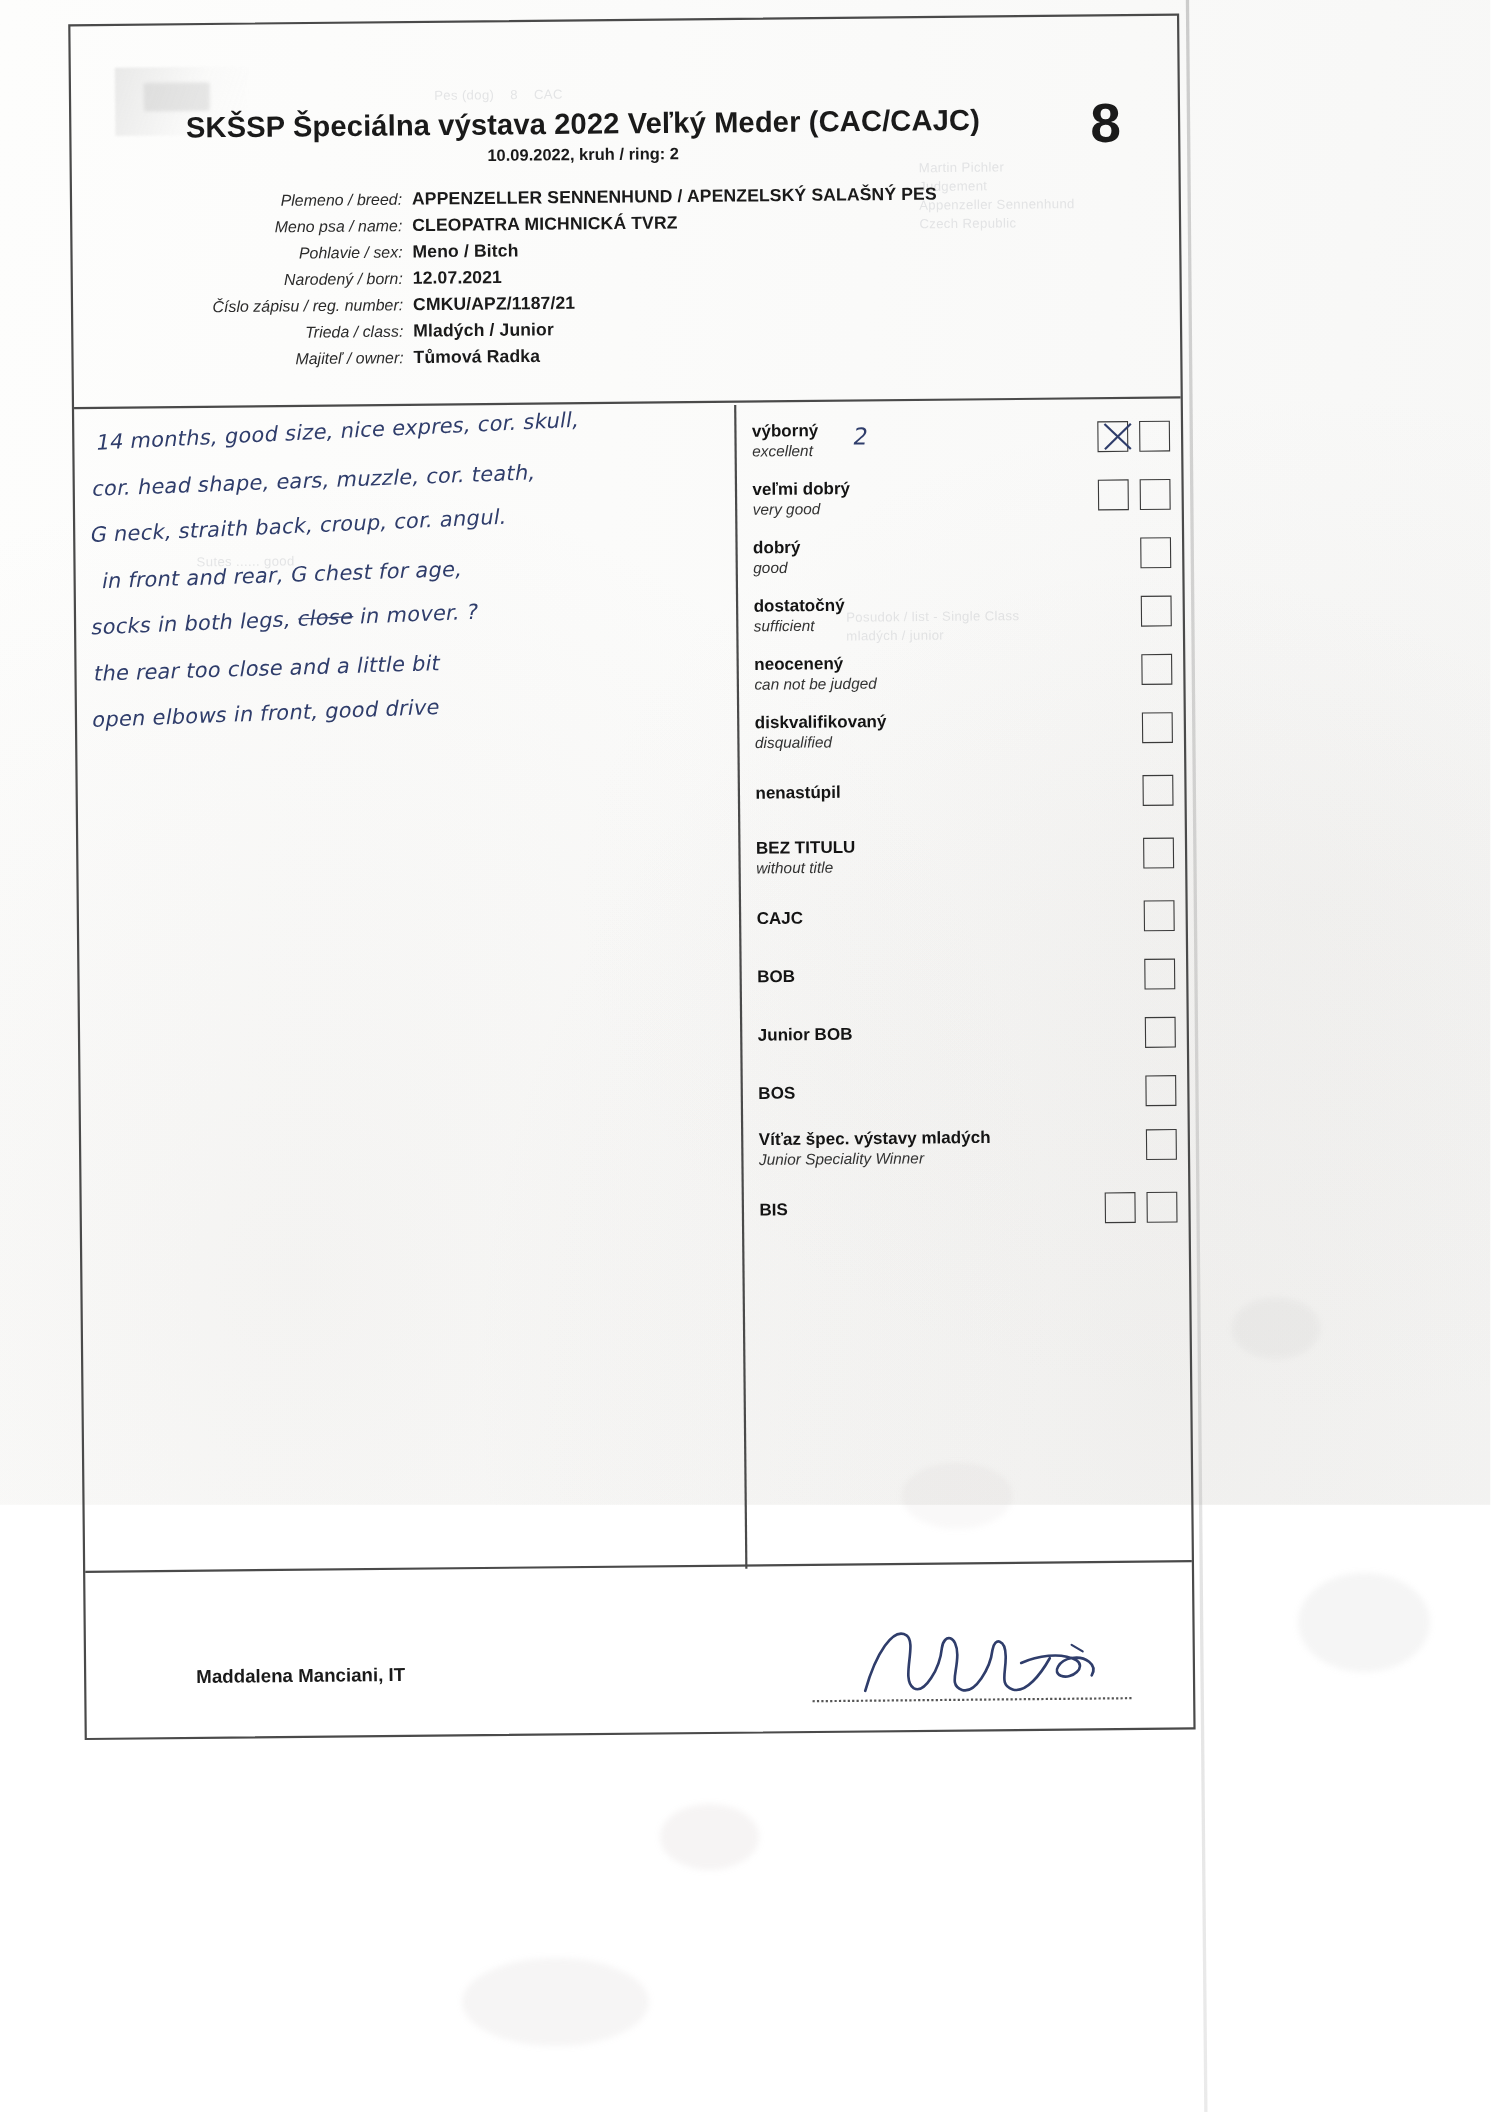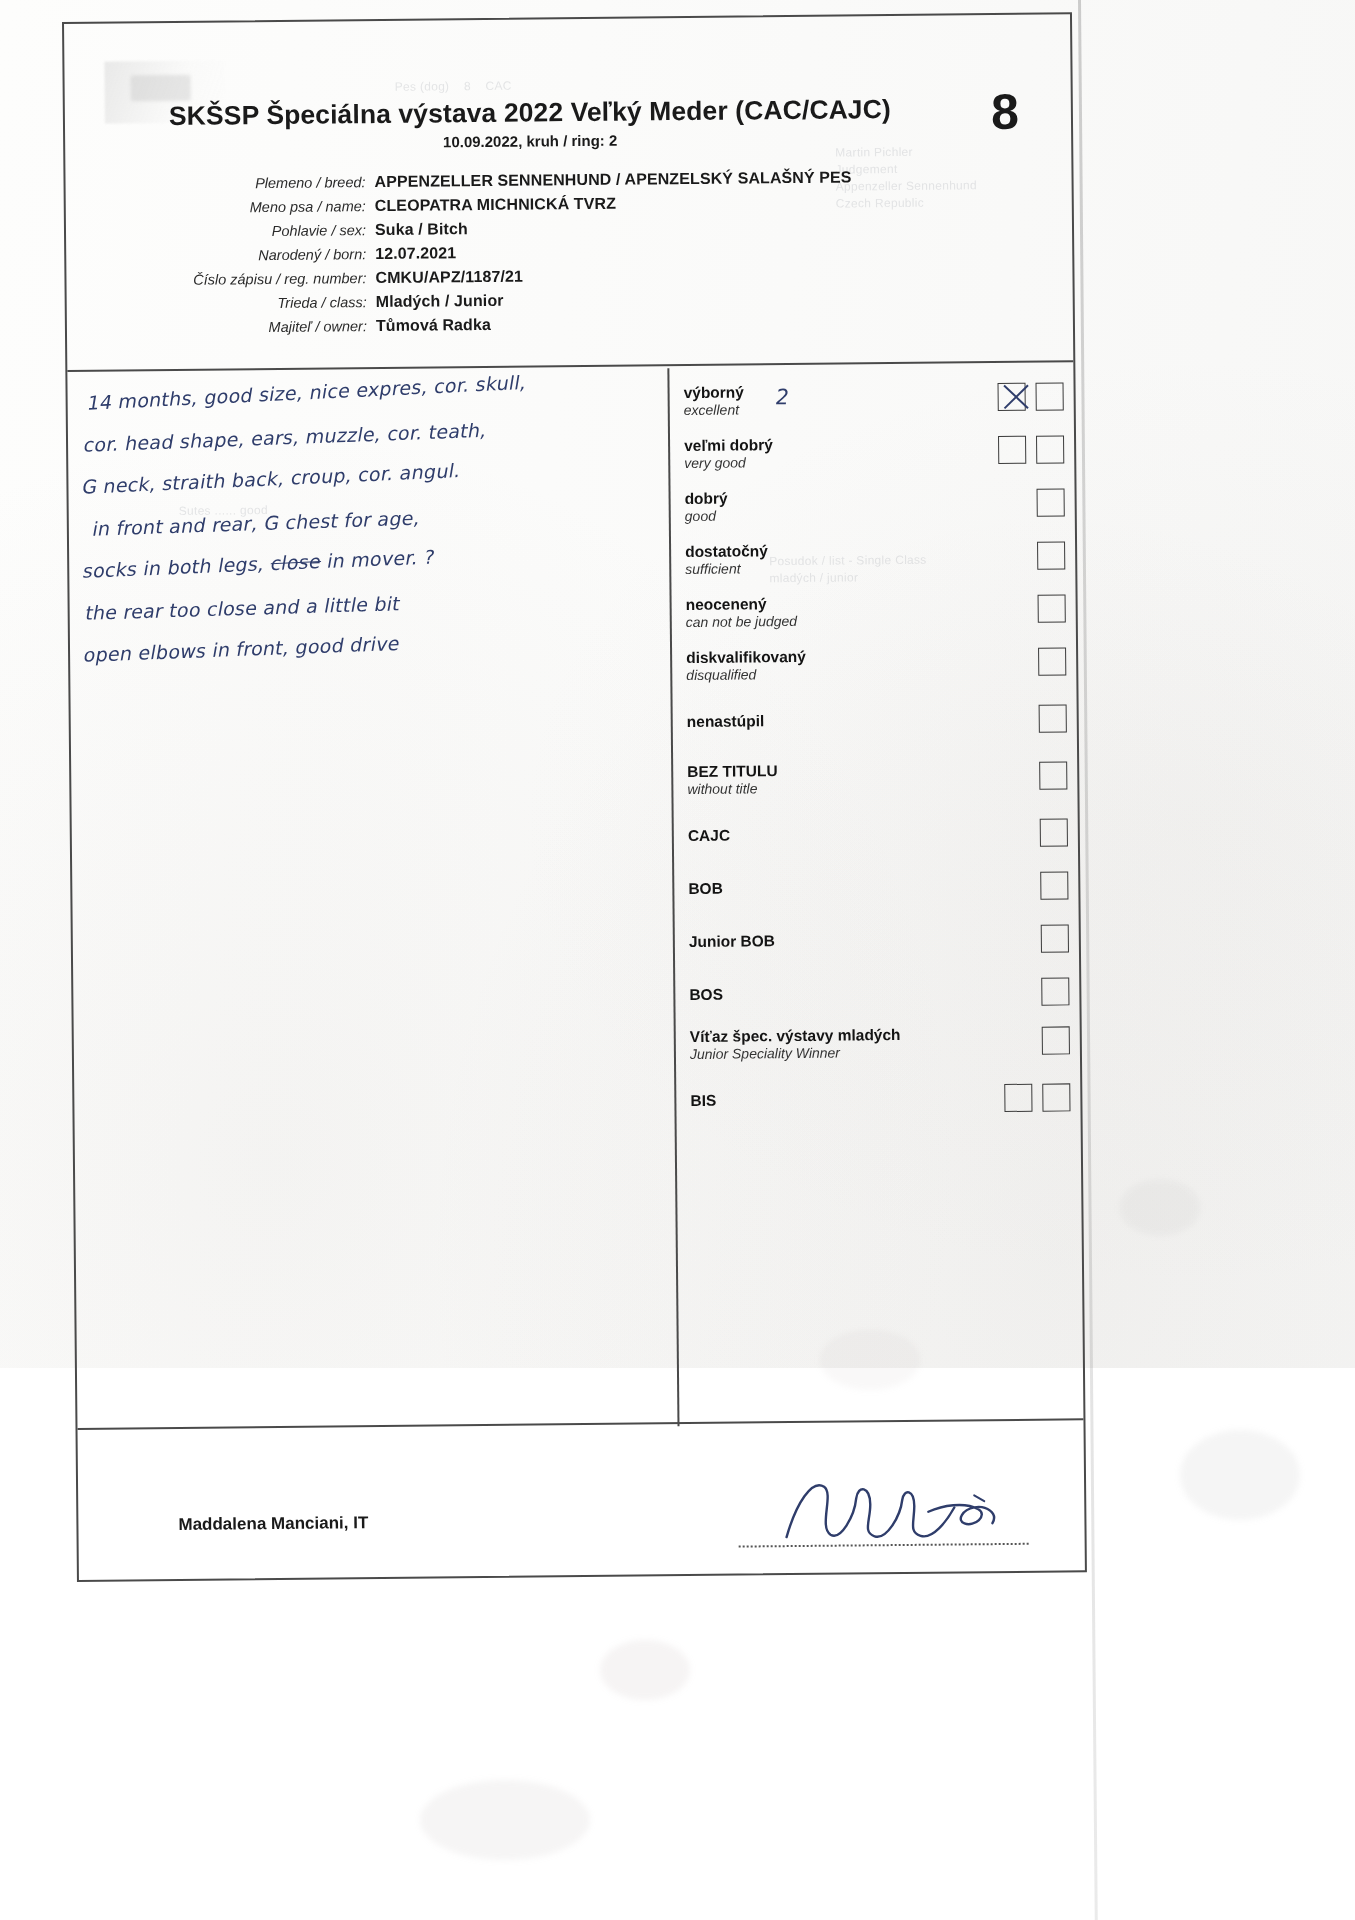--- a/index.html
+++ b/index.html
@@ -338,21 +338,21 @@
         <div class="field">
           <div class="f-label">Plemeno / breed:</div>
           <div class="f-value">APPENZELLER SENNENHUND / APENZELSKÝ SALAŠNÝ PES</div>
         </div>
         <div class="field">
           <div class="f-label">Meno psa / name:</div>
           <div class="f-value">CLEOPATRA MICHNICKÁ TVRZ</div>
         </div>
         <div class="field">
           <div class="f-label">Pohlavie / sex:</div>
-          <div class="f-value">Suka / Bitch</div>
+          <div class="f-value">Meno / Bitch</div>
         </div>
         <div class="field">
           <div class="f-label">Narodený / born:</div>
           <div class="f-value">12.07.2021</div>
         </div>
         <div class="field">
           <div class="f-label">Číslo zápisu / reg. number:</div>
           <div class="f-value">CMKU/APZ/1187/21</div>
         </div>
         <div class="field">

